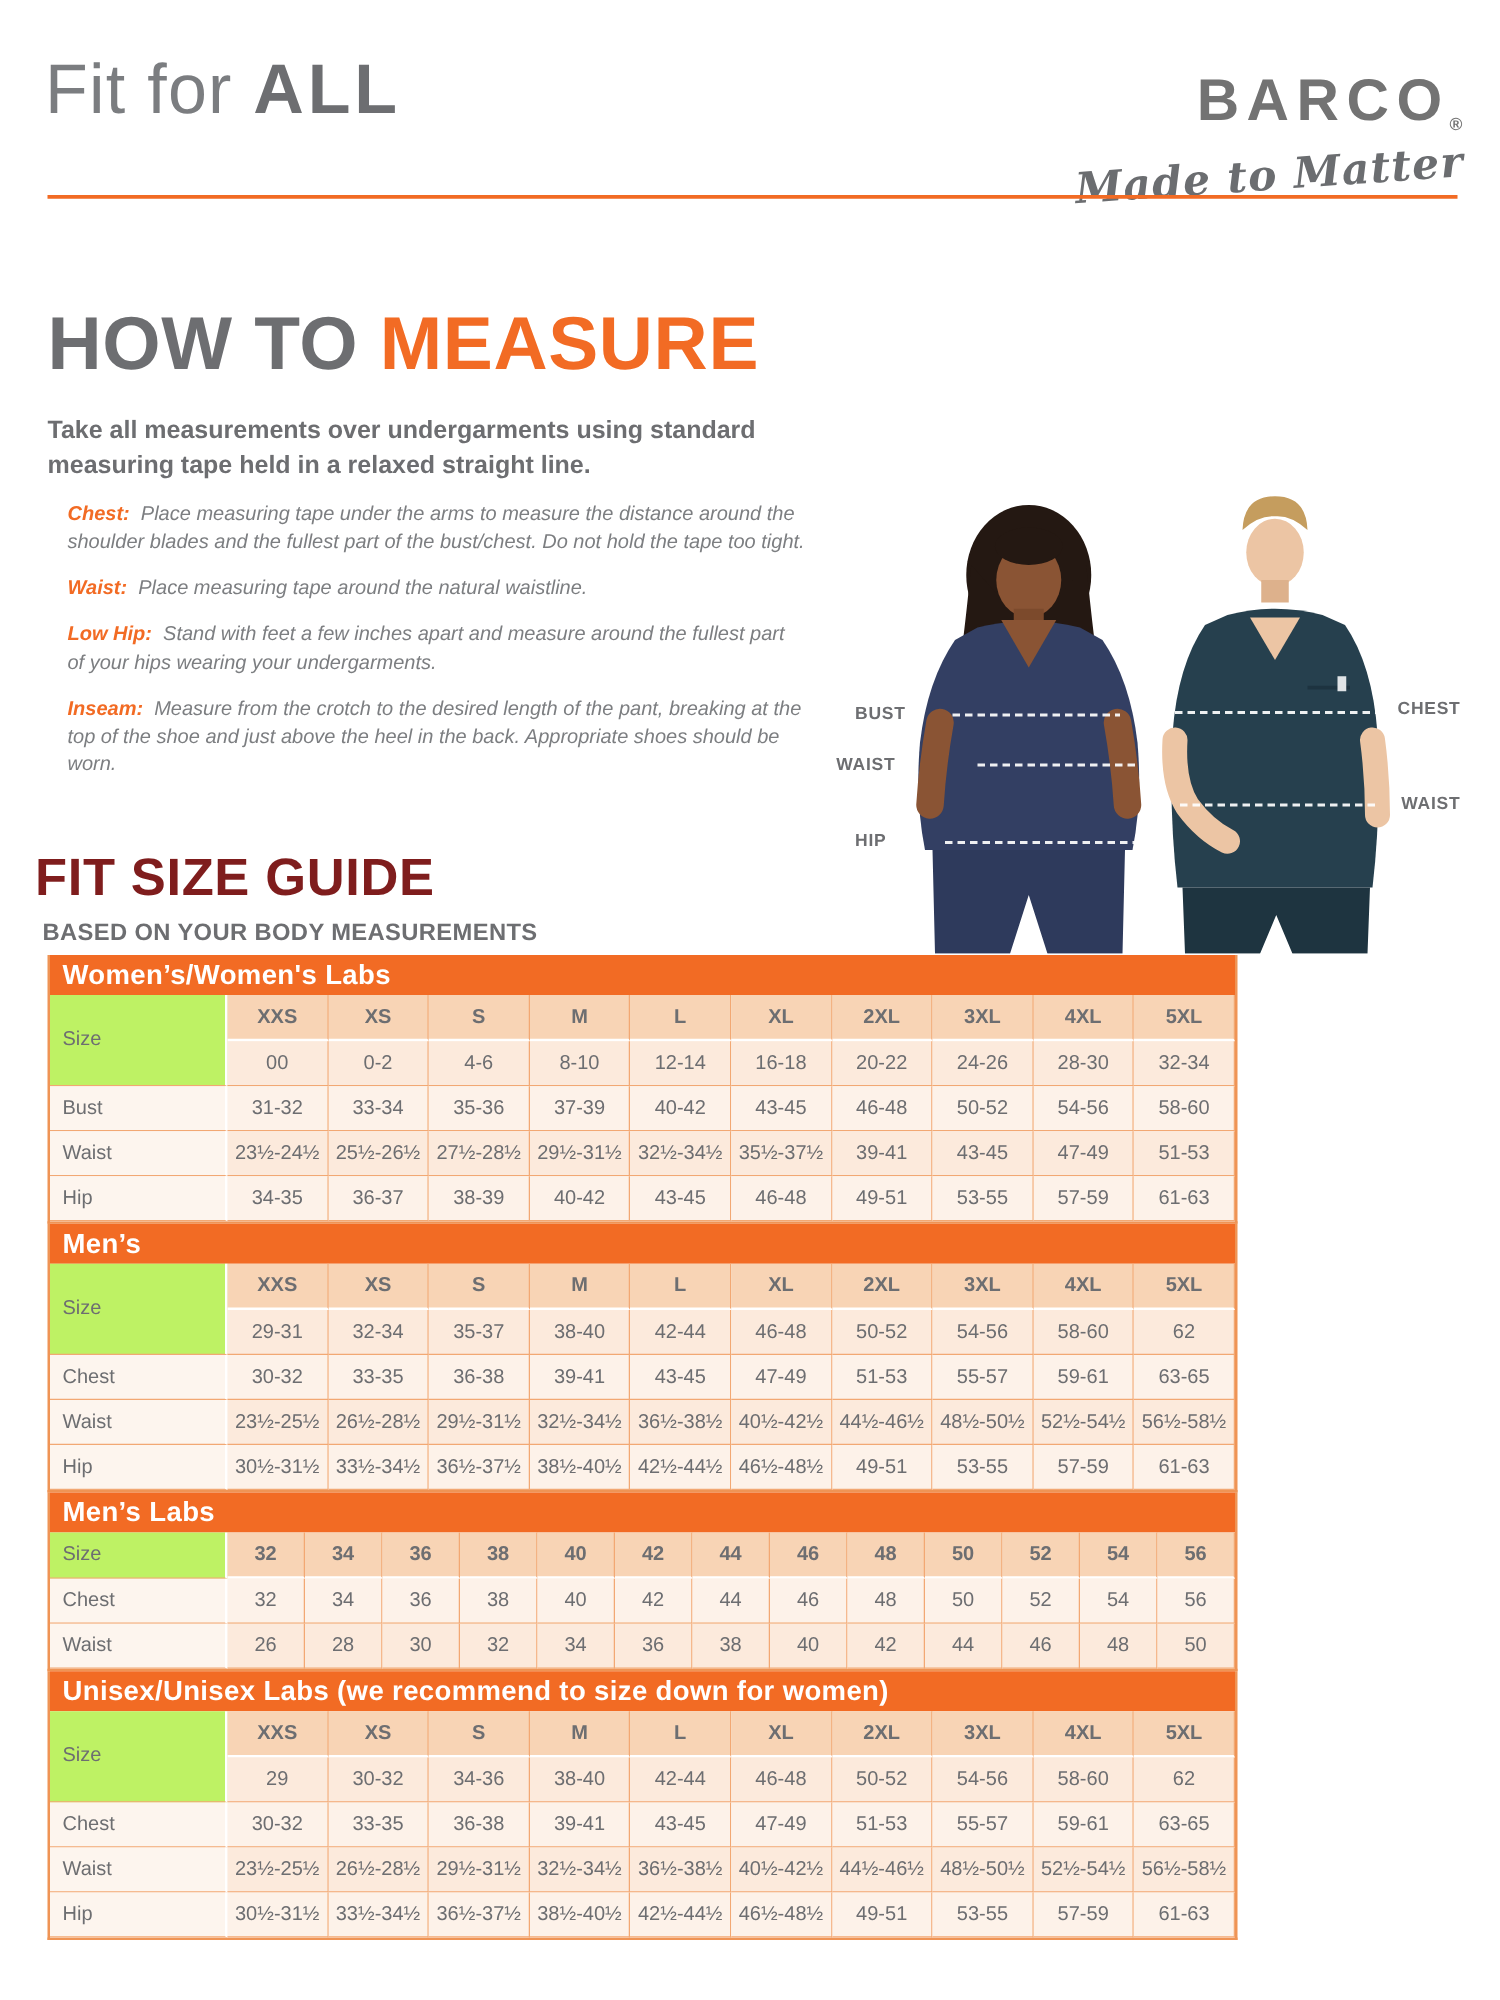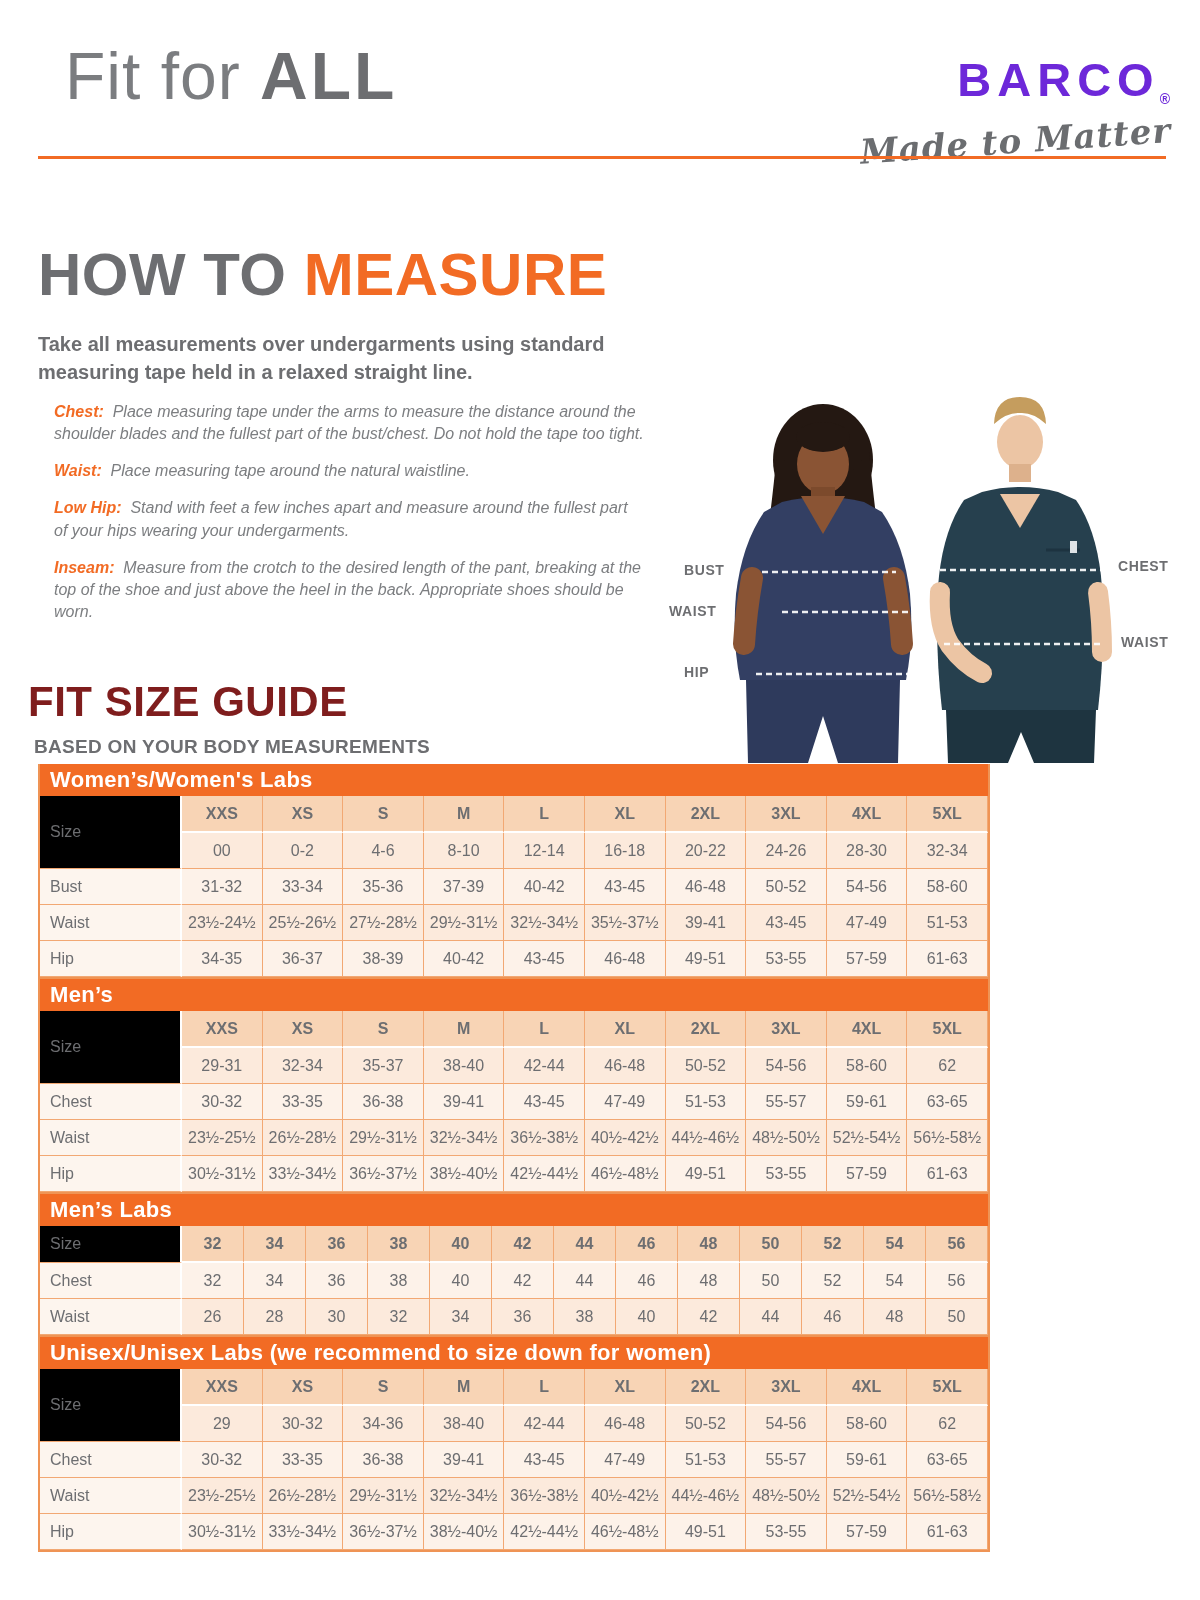--- a/index.html
+++ b/index.html
@@ -1,24 +1,24 @@
 <!DOCTYPE html>
 <html><head>
 <meta charset="utf-8">
 <style>
   html,body{margin:0;padding:0;background:#e9e9e9;}
   .page{position:relative;width:1200px;height:1600px;background:#ffffff;margin:0 auto;
         overflow:hidden;font-family:"Liberation Sans",sans-serif;color:#6d6e71;}
 
   
-  .masthead{position:absolute;left:36px;top:40px;font-size:66px;letter-spacing:1px;line-height:1.1;margin-left:29px;}
+  .masthead{position:absolute;left:36px;top:40px;font-size:56px;letter-spacing:1px;line-height:1.1;}
   .masthead .lt{font-weight:400;color:#7b7d80;}
   .masthead .bd{font-weight:700;color:#6d6e71;letter-spacing:3px;}
   .brand{position:absolute;right:30px;top:56px;text-align:right;}
-  .brand .logo{font-size:47px;font-weight:700;color:#6d28d9;letter-spacing:6px;line-height:1;}
+  .brand .logo{font-size:47px;font-weight:700;color:#737373;letter-spacing:6px;line-height:1;}
   .brand .reg{font-size:14px;letter-spacing:0;vertical-align:-8px;}
   .brand .tagline{font-family:"DejaVu Serif",serif;font-style:italic;font-weight:700;
                   font-size:34px;color:#6b6d70;transform:rotate(-4deg);transform-origin:right top;
                   margin-top:4px;letter-spacing:1px;}
   .rule{position:absolute;left:38px;top:156px;width:1128px;height:3px;background:#f26b24;}
 
   
   .howto{position:absolute;left:38px;top:240px;width:600px;}
   .howto h2{margin:0;font-size:60px;font-weight:700;letter-spacing:.5px;}
   .howto h2 .g{color:#6d6e71;}
@@ -36,21 +36,21 @@
   .fsg{position:absolute;left:28px;top:678px;font-size:42px;font-weight:700;color:#7f1d1d;letter-spacing:.5px;}
   .fsg-sub{position:absolute;left:34px;top:736px;font-size:19px;font-weight:700;color:#6d6e71;letter-spacing:.3px;}
   .tables{position:absolute;left:38px;top:764px;width:952px;}
   .tblock{border:2px solid #ef9455;border-top:none;box-sizing:border-box;}
   .tband{height:32px;line-height:32px;background:#f26b24;color:#ffffff;font-weight:700;
          font-size:22px;padding-left:10px;letter-spacing:.3px;}
   table.sizetable{width:100%;border-collapse:separate;border-spacing:0;table-layout:fixed;}
   table.sizetable td{height:33px;text-align:center;vertical-align:middle;font-size:16px;color:#6d6e71;
          border-right:1px solid #f2a873;border-bottom:1px solid #f2a873;overflow:hidden;}
   td.rowlabel{background:#fdf5ee;text-align:left !important;padding-left:10px;border-right:2px solid #ffffff !important;}
-  td.sizecell{background:#000000;}
+  td.sizecell{background:#bef264;}
   td.sizehdr{height:37px;background:#f8d4b5;font-weight:700;font-size:17px;border-bottom:2px solid #ffffff !important;}
   td.shadeA{background:#fceadc;}
   td.shadeB{background:#fdf2e9;}
   td:last-child{border-right:none;}
 </style>
 </head>
 <body>
 
 <div class="page">
 

